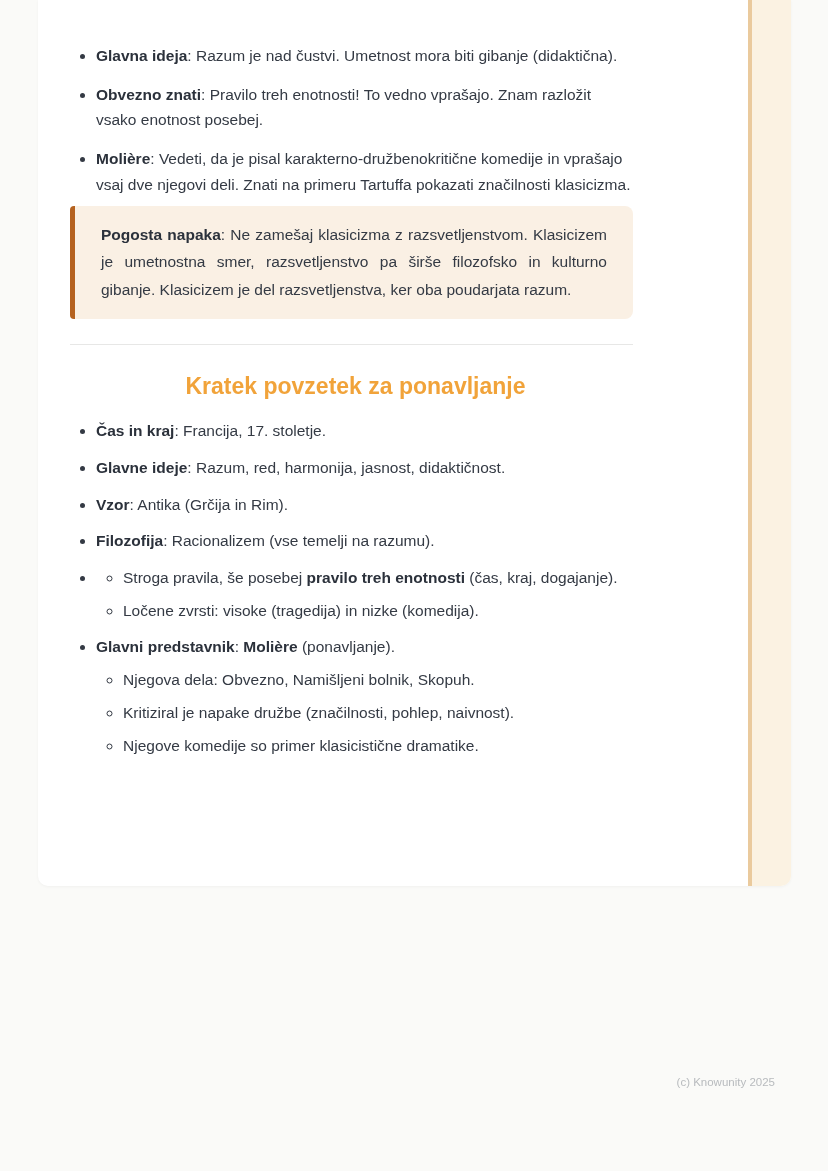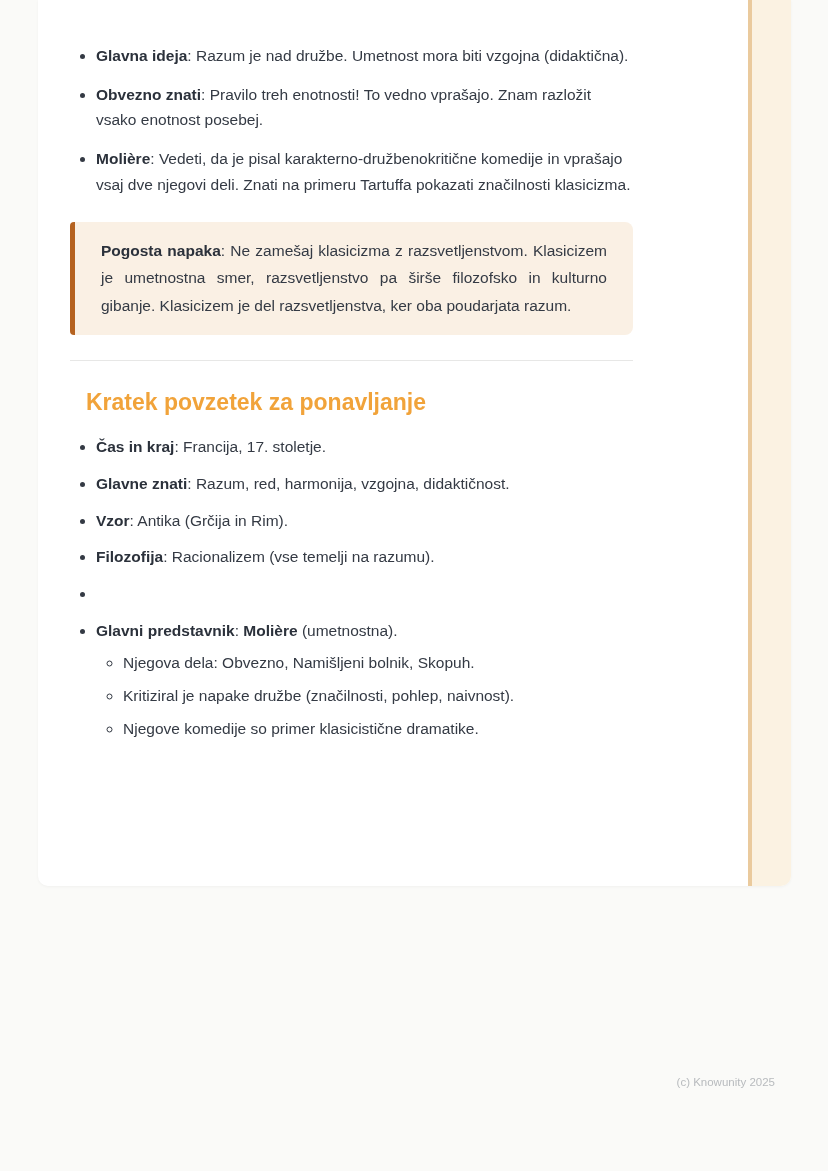--- a/index.html
+++ b/index.html
@@ -55,83 +55,88 @@
     list-style: circle;
     margin: 3px 0 0 0;
     padding: 0 0 0 27px;
     font-size: 15.5px;
     line-height: 1.66;
   }
   .sub-list > li { margin: 7px 0; }
   .b { font-weight: 700; color: #2b313b; text-align: center; }
   .i { }
   .callout-box {
-    margin-top: 24px;
+    margin-top: 8px;
     border-left: 5px solid #b5621f;
     background: #faf0e4;
     border-radius: 4px 8px 8px 4px;
     padding: 15px 26px 16px 26px;
   }
   .callout-text {
     margin: 0;
     font-size: 15.5px;
     line-height: 1.78;
     text-align: justify;
   }
   .section-divider {
     border: none;
     border-top: 1px solid #e7e7e6;
     margin: 25px 0 0 0;
   }
   .summary-heading {
-    margin: 27px 0 17px 16px;
+    margin: 27px 0 17px 8px;
     font-size: 23px;
     line-height: 1.25;
     font-weight: 700;
     color: #f1a33a;
+    text-align: center;
   }
   .footer-credit {
     position: absolute;
     top: 1076px;
     right: 53px;
     font-size: 11.5px;
     color: #b8bbbe;
   }
 </style>
 </head>
 <body>
 
 <div class="page-card">
   <div class="accent-stripe"></div>
 
   <div class="content">
 
     <ul class="notes-list">
-      <li><span class="b">Glavna ideja</span><span>: Razum je nad družbe. Umetnost mora biti vzgojna (didaktična).</span></li>
+      <li><span class="b">Glavna ideja</span><span>: Razum je nad čustvi. Umetnost mora biti gibanje (didaktična).</span></li>
       <li><span class="b">Obvezno znati</span><span>: Pravilo treh enotnosti! To vedno vprašajo. Znam razložit vsako enotnost posebej.</span></li>
       <li><span class="b">Molière</span><span>: Vedeti, da je pisal karakterno-družbenokritične komedije in vprašajo vsaj dve njegovi deli. Znati na primeru </span><span class="i">Tartuffa</span><span> pokazati značilnosti klasicizma.</span></li>
     </ul>
 
     <div class="callout-box">
       <p class="callout-text"><span class="b">Pogosta napaka</span><span>: Ne zamešaj klasicizma z razsvetljenstvom. Klasicizem je umetnostna smer, razsvetljenstvo pa širše filozofsko in kulturno gibanje. Klasicizem je del razsvetljenstva, ker oba poudarjata razum.</span></p>
     </div>
 
     <hr class="section-divider">
 
     <h2 class="summary-heading">Kratek povzetek za ponavljanje</h2>
 
     <ul class="summary-list">
       <li><span class="b">Čas in kraj</span><span>: Francija, 17. stoletje.</span></li>
-      <li><span class="b">Glavne znati</span><span>: Razum, red, harmonija, vzgojna, didaktičnost.</span></li>
+      <li><span class="b">Glavne ideje</span><span>: Razum, red, harmonija, jasnost, didaktičnost.</span></li>
       <li><span class="b">Vzor</span><span>: Antika (Grčija in Rim).</span></li>
       <li><span class="b">Filozofija</span><span>: Racionalizem (vse temelji na razumu).</span></li>
       <li>
+        <ul class="sub-list">
+          <li><span>Stroga pravila, še posebej </span><span class="b">pravilo treh enotnosti</span><span> (čas, kraj, dogajanje).</span></li>
+          <li><span>Ločene zvrsti: visoke (tragedija) in nizke (komedija).</span></li>
+        </ul>
       </li>
       <li>
-        <span><span class="b">Glavni predstavnik</span><span>: </span><span class="b">Molière</span><span> (umetnostna).</span></span>
+        <span><span class="b">Glavni predstavnik</span><span>: </span><span class="b">Molière</span><span> (ponavljanje).</span></span>
         <ul class="sub-list">
           <li><span>Njegova dela: </span><span class="i">Obvezno</span><span>, </span><span class="i">Namišljeni bolnik</span><span>, </span><span class="i">Skopuh</span><span>.</span></li>
           <li><span>Kritiziral je napake družbe (značilnosti, pohlep, naivnost).</span></li>
           <li><span>Njegove komedije so primer klasicistične dramatike.</span></li>
         </ul>
       </li>
     </ul>
 
   </div>
 </div>

